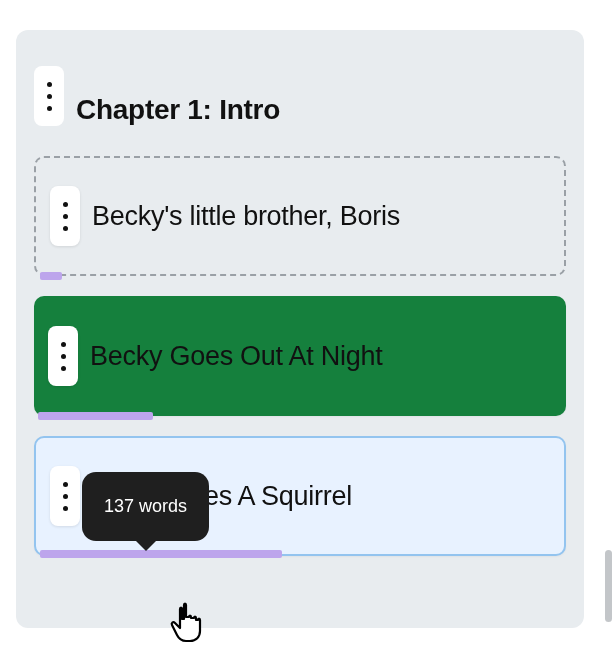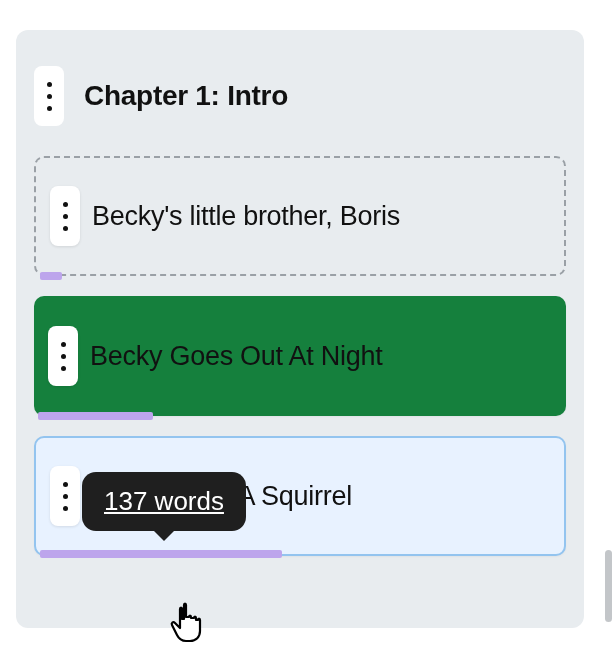--- a/index.html
+++ b/index.html
@@ -7,23 +7,22 @@
   .panel {
     position: absolute;
     left: 16px; top: 30px;
     width: 568px; height: 598px;
     background: #e8ecef;
     border-radius: 12px;
     padding: 18px 18px 20px 18px;
   }
   .chapter-header {
     display: flex;
-    align-items: center;
+    align-items: flex-end;
     padding: 18px 4px 30px 0;
-    gap: 8px;
   }
   .chapter-title {
     font-size: 28px;
     font-weight: 800;
     color: #111;
     margin-left: 12px;
     letter-spacing: -0.01em;
   }
   .drag-handle {
     width: 30px; height: 60px;
@@ -71,27 +70,26 @@
     position: absolute;
     left: 4px; bottom: -4px; height: 8px;
     background: #bda5ec;
     border-radius: 2px;
   }
   .card.dashed .progress { bottom: -6px; }
   .tooltip {
     position: absolute;
     background: #1f1f1f;
     color: #fff;
-    font-size: 26px;
+    font-size: 18px;
     font-weight: 500;
-    padding: 14px 22px;
+    padding: 24px 22px;
     border-radius: 14px;
     white-space: nowrap;
     pointer-events: none;
-    text-decoration: underline;
   }
   .tooltip::after {
     content: "";
     position: absolute;
     bottom: -10px; left: 50%; transform: translateX(-50%);
     width: 0; height: 0;
     border-left: 11px solid transparent;
     border-right: 11px solid transparent;
     border-top: 11px solid #1f1f1f;
   }

